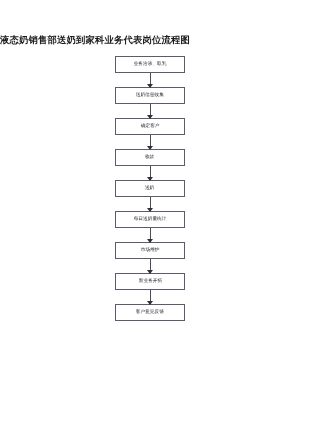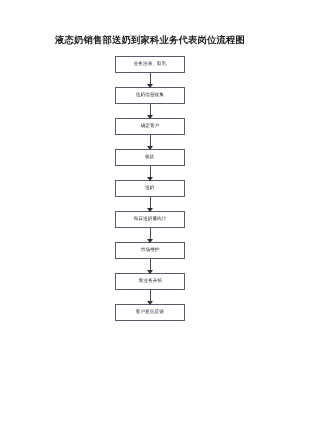--- a/index.html
+++ b/index.html
@@ -18,21 +18,20 @@
     width: 300px;
     height: 424px;
     background: #ffffff;
     box-sizing: border-box;
   }
   .title {
     position: absolute;
     top: 34px;
     left: 0;
     width: 300px;
-    text-align: center;
     font-family: Liberation Sans, sans-serif;
     font-weight: bold;
     font-size: 9.3px;
     letter-spacing: 0.2px;
     color: #1a1a1a;
     white-space: nowrap;
   }
   .flow {
     position: absolute;
     top: 56px;

